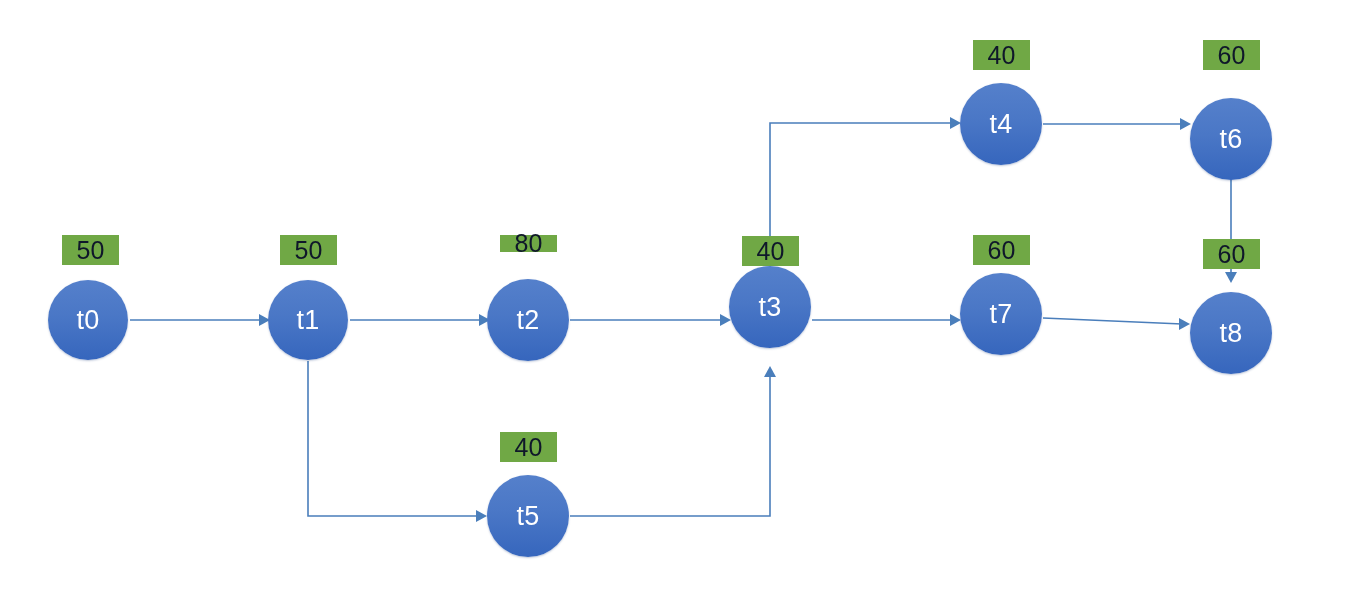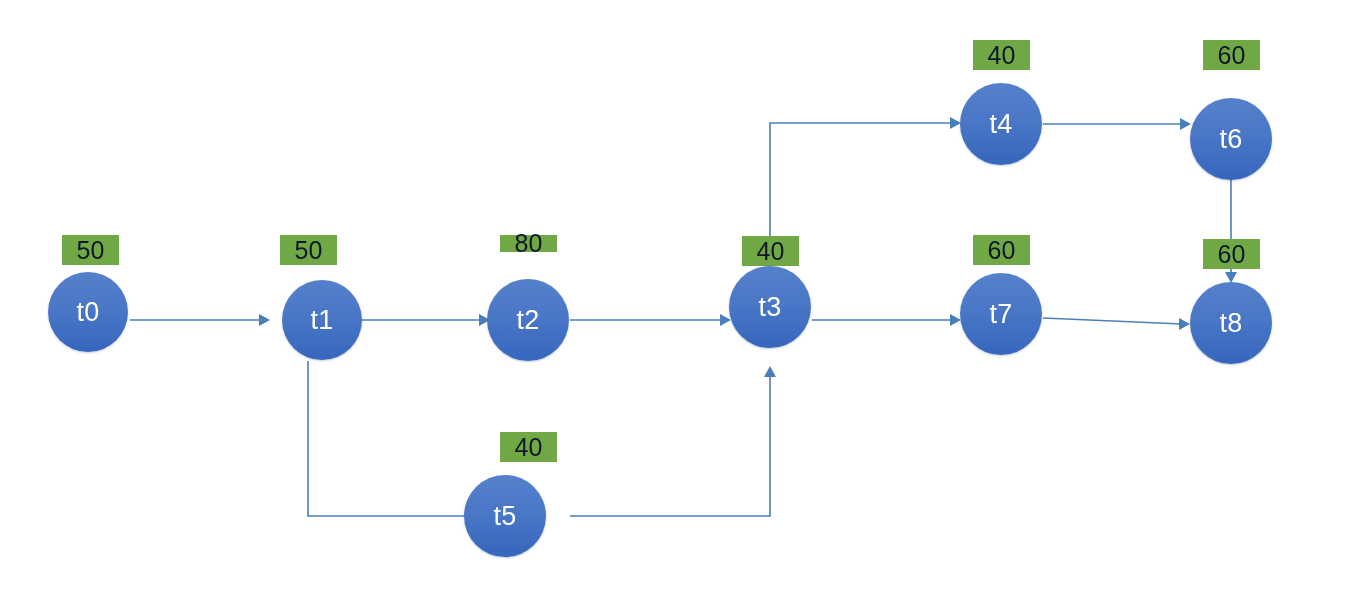--- a/index.html
+++ b/index.html
@@ -104,27 +104,27 @@
       </g>
       <g>
         <path d="M 1043 318 L 1182 324" fill="none" stroke="#4A7EBB" stroke-width="1.6"></path>
         <polygon points="1179,318 1190,324 1179,330" fill="#4A7EBB"></polygon>
       </g>
     </svg>
   <div id="node-layer">
       <div class="badge" style="left: 62px; top: 235px; width: 57px; height: 30px; background: rgb(112, 168, 69);">
         <span class="badge-label">50</span>
       </div>
-      <div class="node" style="left: 48px; top: 272px; width: 80px; height: 80px;">
+      <div class="node" style="left: 48px; top: 280px; width: 80px; height: 80px;">
         <span class="node-label">t0</span>
       </div>
       <div class="badge" style="left: 280px; top: 235px; width: 57px; height: 30px; background: rgb(112, 168, 69);">
         <span class="badge-label">50</span>
       </div>
-      <div class="node" style="left: 282px; top: 280px; width: 80px; height: 80px;">
+      <div class="node" style="left: 268px; top: 280px; width: 80px; height: 80px;">
         <span class="node-label">t1</span>
       </div>
       <div class="badge" style="left: 500px; top: 235px; width: 57px; height: 17px; background: rgb(112, 168, 69);">
         <span class="badge-label">80</span>
       </div>
       <div class="node" style="left: 487px; top: 279px; width: 82px; height: 82px;">
         <span class="node-label">t2</span>
       </div>
       <div class="badge" style="left: 742px; top: 236px; width: 57px; height: 30px; background: rgb(112, 168, 69);">
         <span class="badge-label">40</span>
@@ -134,35 +134,35 @@
       </div>
       <div class="badge" style="left: 973px; top: 40px; width: 57px; height: 30px; background: rgb(112, 168, 69);">
         <span class="badge-label">40</span>
       </div>
       <div class="node" style="left: 960px; top: 83px; width: 82px; height: 82px;">
         <span class="node-label">t4</span>
       </div>
       <div class="badge" style="left: 500px; top: 432px; width: 57px; height: 30px; background: rgb(112, 168, 69);">
         <span class="badge-label">40</span>
       </div>
-      <div class="node" style="left: 464px; top: 475px; width: 82px; height: 82px;">
+      <div class="node" style="left: 487px; top: 475px; width: 82px; height: 82px;">
         <span class="node-label">t5</span>
       </div>
       <div class="badge" style="left: 1203px; top: 40px; width: 57px; height: 30px; background: rgb(112, 168, 69);">
         <span class="badge-label">60</span>
       </div>
       <div class="node" style="left: 1190px; top: 98px; width: 82px; height: 82px;">
         <span class="node-label">t6</span>
       </div>
       <div class="badge" style="left: 973px; top: 235px; width: 57px; height: 30px; background: rgb(112, 168, 69);">
         <span class="badge-label">60</span>
       </div>
       <div class="node" style="left: 960px; top: 273px; width: 82px; height: 82px;">
         <span class="node-label">t7</span>
       </div>
       <div class="badge" style="left: 1203px; top: 239px; width: 57px; height: 30px; background: rgb(112, 168, 69);">
         <span class="badge-label">60</span>
       </div>
-      <div class="node" style="left: 1190px; top: 282px; width: 82px; height: 82px;">
+      <div class="node" style="left: 1190px; top: 292px; width: 82px; height: 82px;">
         <span class="node-label">t8</span>
       </div>
     </div>
 </div>
 
 </body></html>

